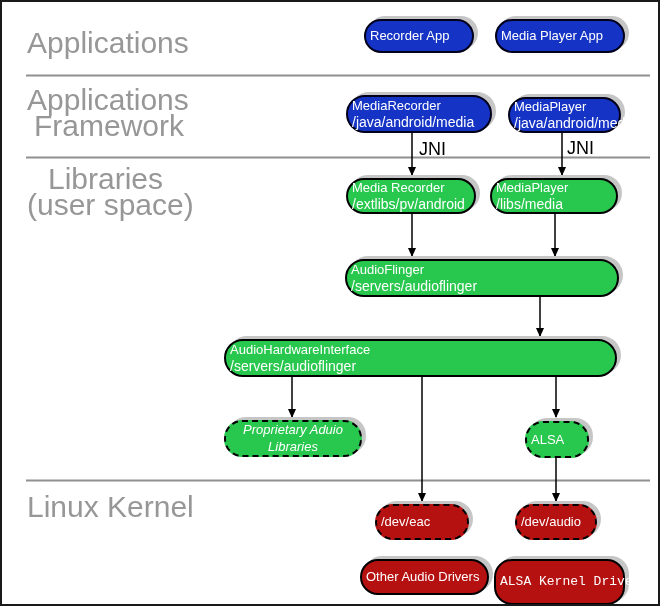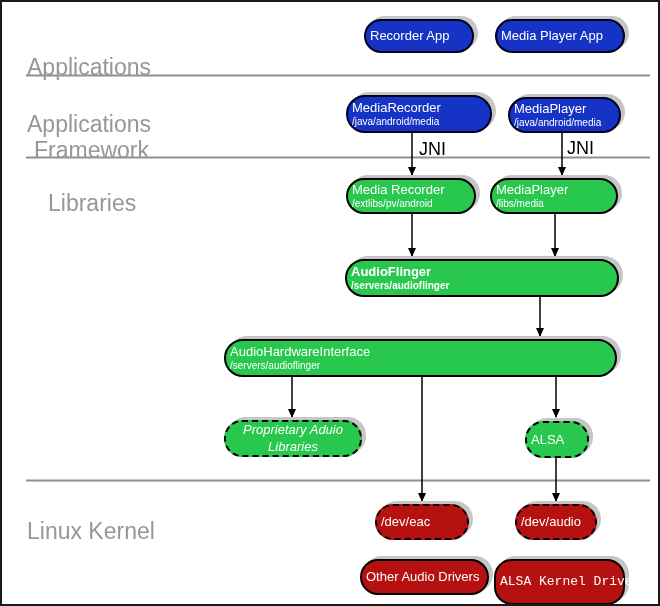--- a/index.html
+++ b/index.html
@@ -20,24 +20,23 @@
     font-family:"Liberation Sans","DejaVu Sans",sans-serif;
     overflow:hidden;
   }
   svg.connectors{position:absolute;left:0;top:0;width:660px;height:606px;pointer-events:none;}
   .divider-line{stroke:var(--divider);stroke-width:2;}
   .conn{stroke:#000;stroke-width:1.5;}
 
   .section-label{
     position:absolute;
     color:var(--gray-text);
-    font-size:23px;
+    font-size:30px;
     line-height:26px;
     white-space:nowrap;
-    margin-top:24px;
   }
   .indent-7{margin-left:7px;}
   .indent-21{margin-left:21px;}
 
   .node{
     position:absolute;
     display:flex;flex-direction:column;align-items:flex-start;justify-content:center;
     box-sizing:border-box;
     border:2px solid #000;
     border-radius:20px;
@@ -45,21 +44,21 @@
     text-align:center;
     box-shadow:4px -3px 0 var(--shadow);
     padding:0 4px;
   }
   .node.blue{background:var(--blue);border-color:#00001a;}
   .node.green{background:var(--green);}
   .node.red{background:var(--red);}
   .node.dashed{border-style:dashed;}
   .node-title{font-size:13px;line-height:1.2;white-space:nowrap;}
   .node-title.wrap{white-space:normal;line-height:1.25;}
-  .node-sub{font-size:10px;line-height:1.15;white-space:nowrap;}
+  .node-sub{font-size:14px;line-height:1.15;white-space:nowrap;}
 
   .jni{
     position:absolute;
     font-size:18px;
     color:#000;
     white-space:nowrap;
   }
 </style>
 </head>
 <body>
@@ -90,20 +89,21 @@
 
   <div class="section-label" style="left:25px;top:28px;">
     <div>Applications</div>
   </div>
   <div class="section-label" style="left:25px;top:85px;">
     <div>Applications</div>
     <div class="indent-7">Framework</div>
   </div>
   <div class="section-label" style="left:25px;top:164px;">
     <div class="indent-21">Libraries</div>
+    <div>(user space)</div>
   </div>
   <div class="section-label" style="left:25px;top:492px;">
     <div>Linux Kernel</div>
   </div>
 
   <div class="jni" style="left:417px;top:137px;">JNI</div>
   <div class="jni" style="left:565px;top:136px;">JNI</div>
 
   <div class="node blue" style="left:362px;top:17px;width:110px;height:34px;border-radius:17px;">
     <div class="node-title">Recorder App</div>
@@ -122,21 +122,21 @@
   </div>
 
   <div class="node green" style="left:344px;top:176px;width:130px;height:36px;border-radius:18px;">
     <div class="node-title">Media Recorder</div>
     <div class="node-sub">/extlibs/pv/android</div>
   </div>
   <div class="node green" style="left:488px;top:176px;width:128px;height:36px;border-radius:18px;">
     <div class="node-title">MediaPlayer</div>
     <div class="node-sub">/libs/media</div>
   </div>
-  <div class="node green" style="left:343px;top:257px;width:274px;height:38px;border-radius:19px;font-weight:bold;">
+  <div class="node green" style="left:343px;top:257px;width:274px;height:38px;border-radius:19px;">
     <div class="node-title">AudioFlinger</div>
     <div class="node-sub">/servers/audioflinger</div>
   </div>
   <div class="node green" style="left:222px;top:337px;width:393px;height:38px;border-radius:19px;">
     <div class="node-title">AudioHardwareInterface</div>
     <div class="node-sub">/servers/audioflinger</div>
   </div>
   <div class="node green dashed" style="left:222px;top:418px;width:138px;height:37px;border-radius:18px;font-style:italic;">
     <div class="node-title wrap">Proprietary Aduio Libraries</div>
   </div>

